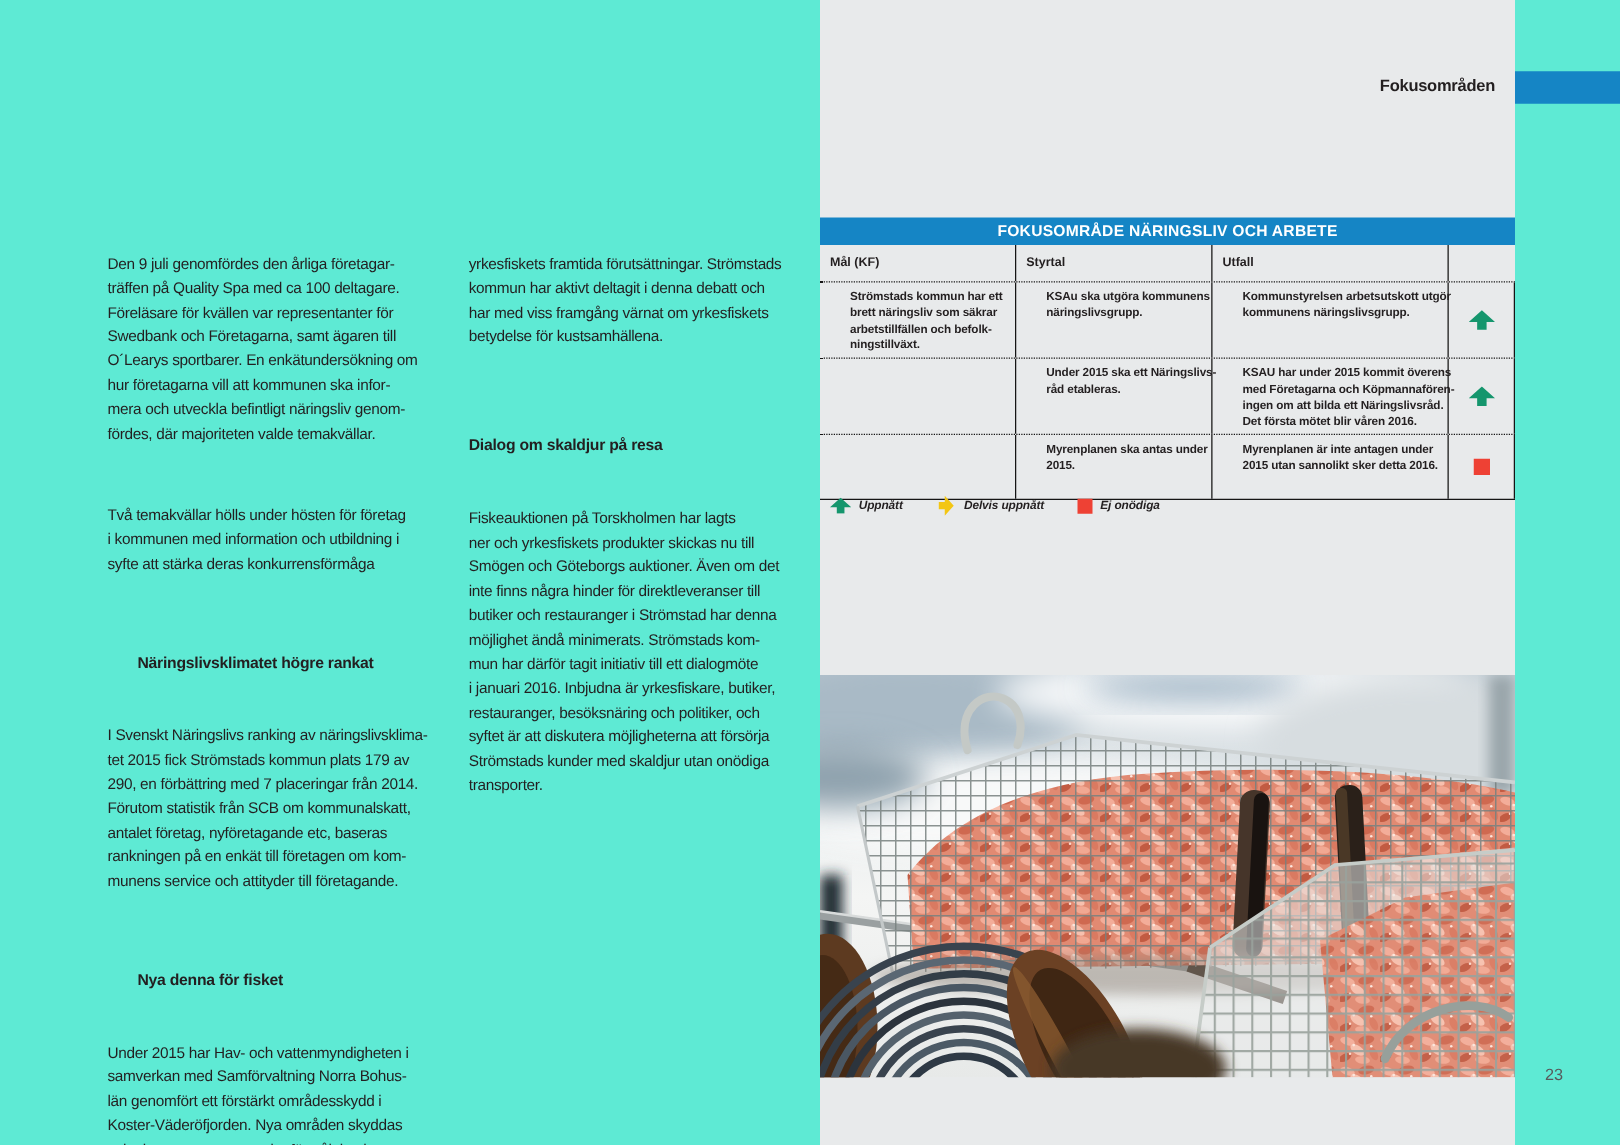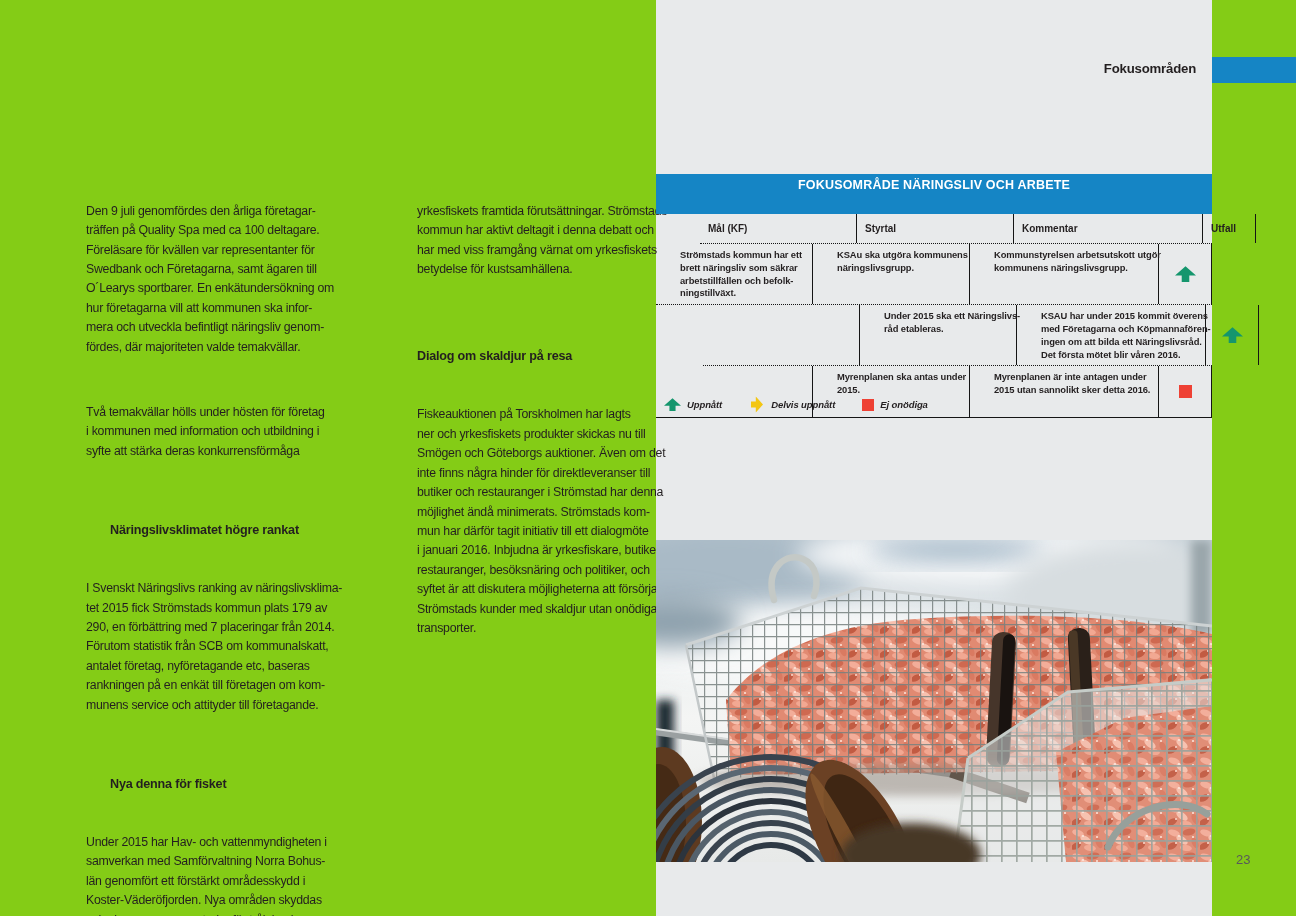--- a/index.html
+++ b/index.html
@@ -1,46 +1,46 @@
 <!DOCTYPE html>
 <html><head>
 <meta charset="utf-8">
 <style>
   html,body{margin:0;padding:0;background:#fff;}
-  #page{position:relative;width:1296px;height:916px;background:#84cc16;overflow:hidden;
+  #page{position:relative;width:1296px;height:916px;background:#5eead4;overflow:hidden;
         font-family:"Liberation Sans",sans-serif;color:#231f20;}
 
   
   .panel{position:absolute;left:656px;top:0;width:556px;height:916px;background:#e8eaeb;}
 
   
   .corner-label{position:absolute;top:61px;right:100px;font-size:13.2px;font-weight:bold;
                 letter-spacing:-0.2px;}
   .blue-tab{position:absolute;left:1212px;top:57px;width:84px;height:26px;background:#1585c5;}
 
   
   .textcol{position:absolute;top:163px;font-size:12.3px;line-height:19.4px;
            letter-spacing:-0.25px;white-space:pre;}
   .col1{left:86px;}
-  .col2{left:375px;margin-left:42px;}
+  .col2{left:375px;}
   .dochead{font-size:12.6px;font-weight:bold;margin:0;line-height:19.4px;letter-spacing:-0.2px;}
   .textcol p{margin:0 0 7px 0;}
   .sec{margin-top:14px;padding-left:24px;}
   .sec2{margin-top:22px;}
 
   
   .ftable{position:absolute;left:656px;top:174px;width:556px;}
-  .ft-title{height:40px;background:#1585c5;color:#ffffff;font-weight:bold;font-size:12.5px;
+  .ft-title{height:22px;background:#1585c5;color:#ffffff;font-weight:bold;font-size:12.5px;
             text-align:center;line-height:23px;letter-spacing:0.2px;}
   .trow{display:grid;grid-template-columns:157px 157px 189px 53px;}
   .trow>div{border-right:1px solid #151515;}
-  .thead{border-bottom:1px dotted #151515;height:29px;margin-left:44px;}
+  .thead{border-bottom:1px dotted #151515;height:29px;}
   .thead>div{display:flex;align-items:center;padding-left:8px;font-size:10px;font-weight:bold;}
   .r1{min-height:60px;border-bottom:1px dotted #151515;}
-  .r2{min-height:58px;border-bottom:1px dotted #151515;margin-left:47px;}
+  .r2{min-height:58px;border-bottom:1px dotted #151515;}
   .r3{min-height:51px;border-bottom:1.5px solid #151515;}
   .cell{padding:5px 5px 4px 24px;font-size:9.4px;font-weight:bold;line-height:12.8px;
         white-space:pre;letter-spacing:-0.1px;}
   .icon-cell{display:flex;align-items:center;justify-content:center;padding:0;}
   .sq{display:inline-block;width:13px;height:13px;background:#ee4134;}
 
   
   .legend{position:absolute;left:664px;top:398px;display:flex;align-items:center;gap:27px;}
   .legend .li{display:flex;align-items:center;gap:6px;font-size:9.5px;font-style:italic;
               font-weight:bold;letter-spacing:-0.1px;}
@@ -111,21 +111,20 @@
 syftet är att diskutera möjligheterna att försörja
 Strömstads kunder med skaldjur utan onödiga
 transporter.</p>
   </div>
 
   <div class="ftable">
     <div class="ft-title">FOKUSOMRÅDE NÄRINGSLIV OCH ARBETE</div>
     <div class="trow thead">
       <div>Mål (KF)</div>
       <div>Styrtal</div>
-      <div>Kommentar</div>
       <div>Utfall</div>
     </div>
     <div class="trow r1">
       <div class="cell">Strömstads kommun har ett
 brett näringsliv som säkrar
 arbetstillfällen och befolk-
 ningstillväxt.</div>
       <div class="cell">KSAu ska utgöra kommunens
 näringslivsgrupp.</div>
       <div class="cell">Kommunstyrelsen arbetsutskott utgör

